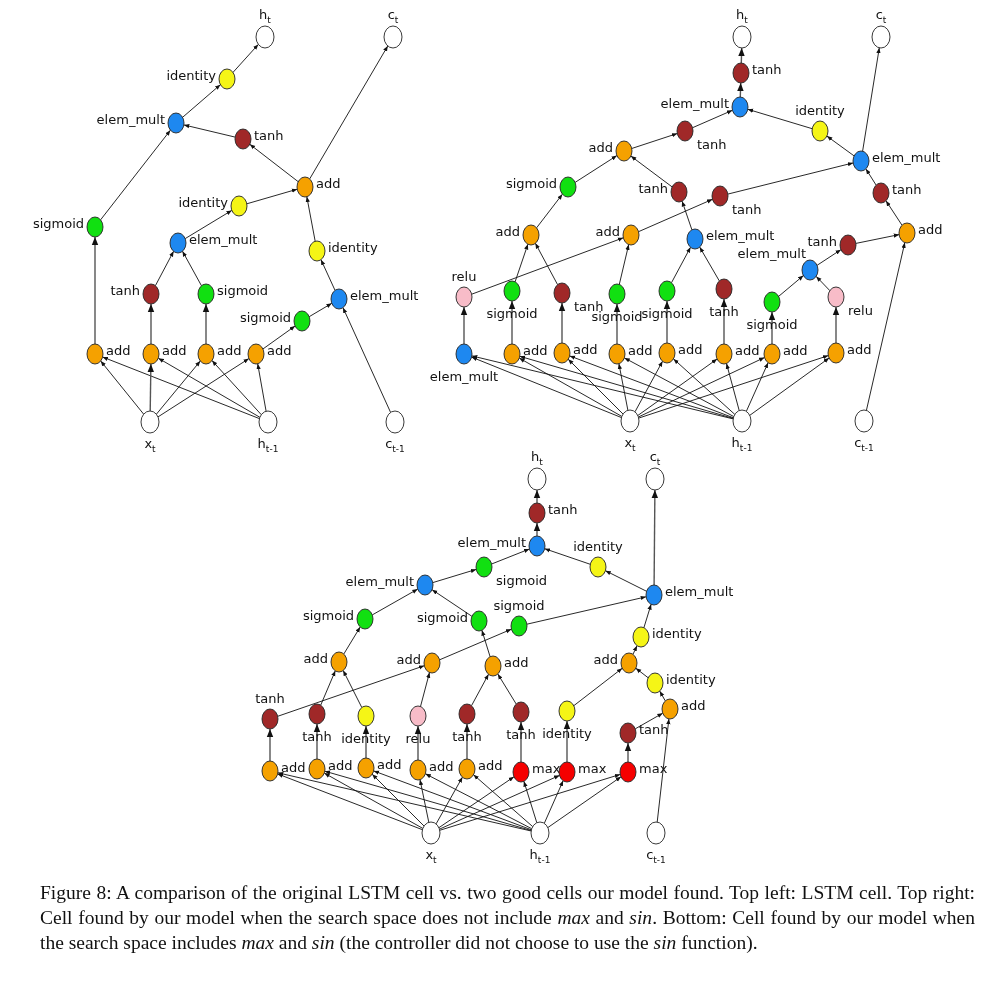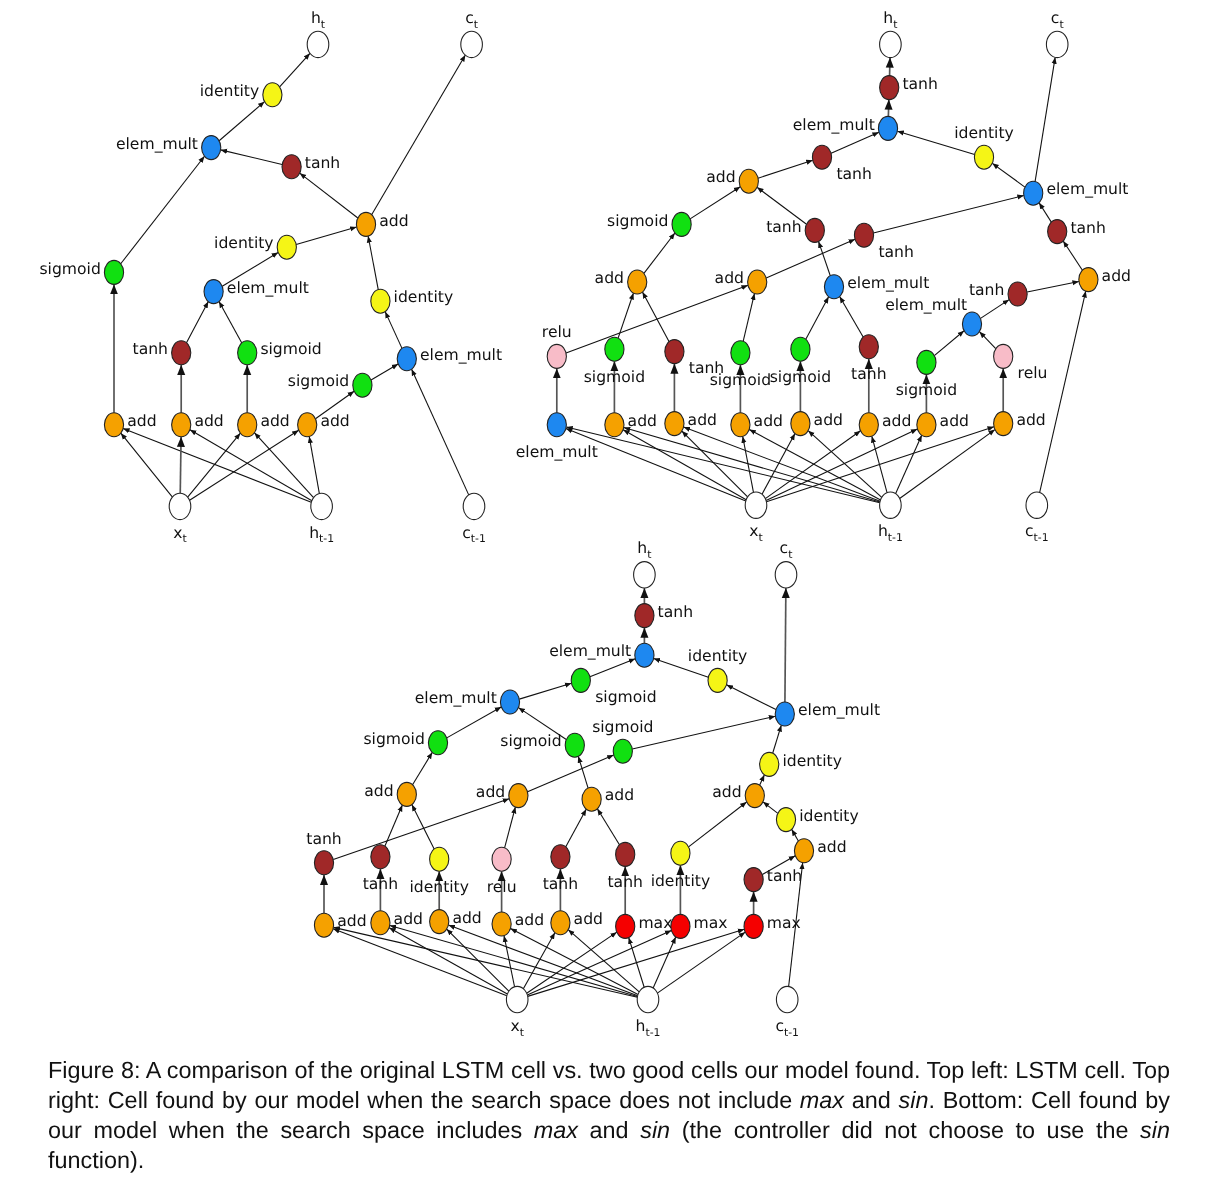--- a/index.html
+++ b/index.html
@@ -1,21 +1,21 @@
 <!DOCTYPE html>
 <html><head>
 <meta charset="utf-8">
 <style>
   html,body{margin:0;padding:0;background:#ffffff;}
   body{width:1004px;height:997px;position:relative;overflow:hidden;}
   #figure{position:absolute;left:0;top:0;width:1004px;height:870px;}
   svg text{font-family:"DejaVu Sans","Liberation Sans",sans-serif;font-size:13px;fill:#111;}
   svg .sub{font-size:9px;}
   #caption{position:absolute;left:40px;top:880px;width:935px;
-    font-family:Liberation Sans, sans-serif;font-size:19.5px;line-height:25px;color:#111;
+    font-family:Liberation Serif, serif;font-size:19.5px;line-height:25px;color:#111;
     text-align:justify;}
   #caption i{font-style:italic;}
 </style>
 </head>
 <body>
 
 <svg id="figure" width="1004" height="870" viewBox="0 0 1004 870">
   <defs>
     <marker id="arrow" viewBox="0 0 10 10" refX="10" refY="5" markerWidth="6" markerHeight="6" orient="auto-start-reverse">
       <path d="M0,1 L10,5 L0,9 z" fill="#111"></path>

